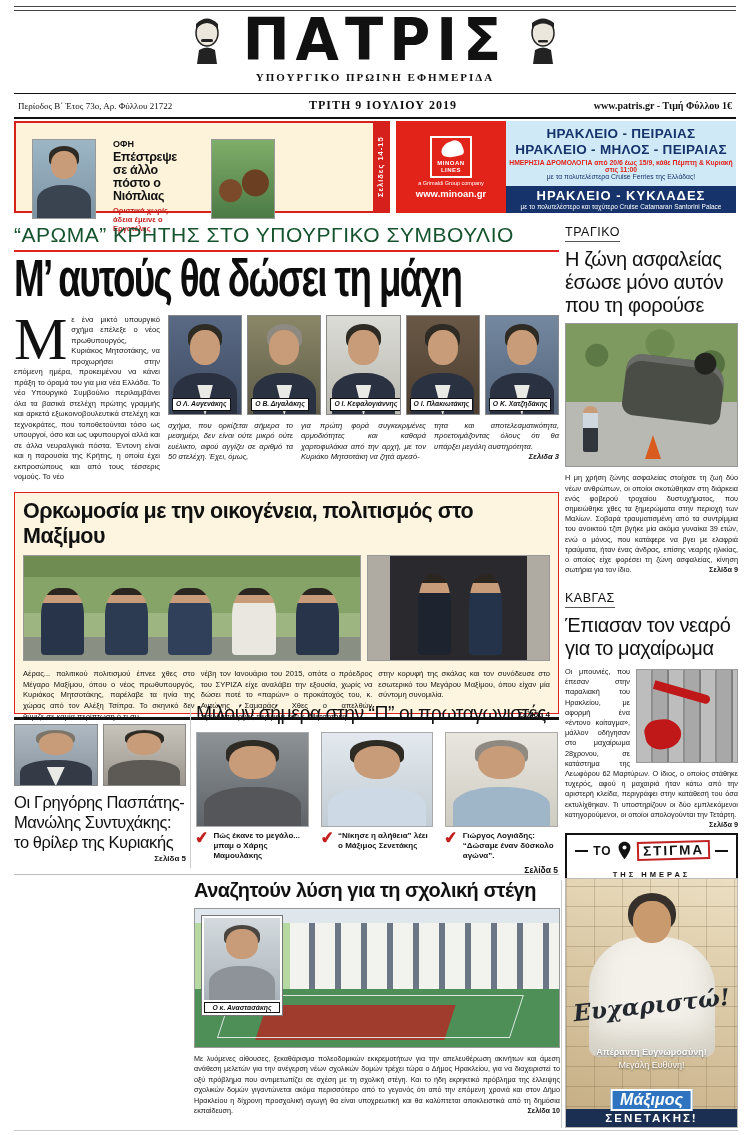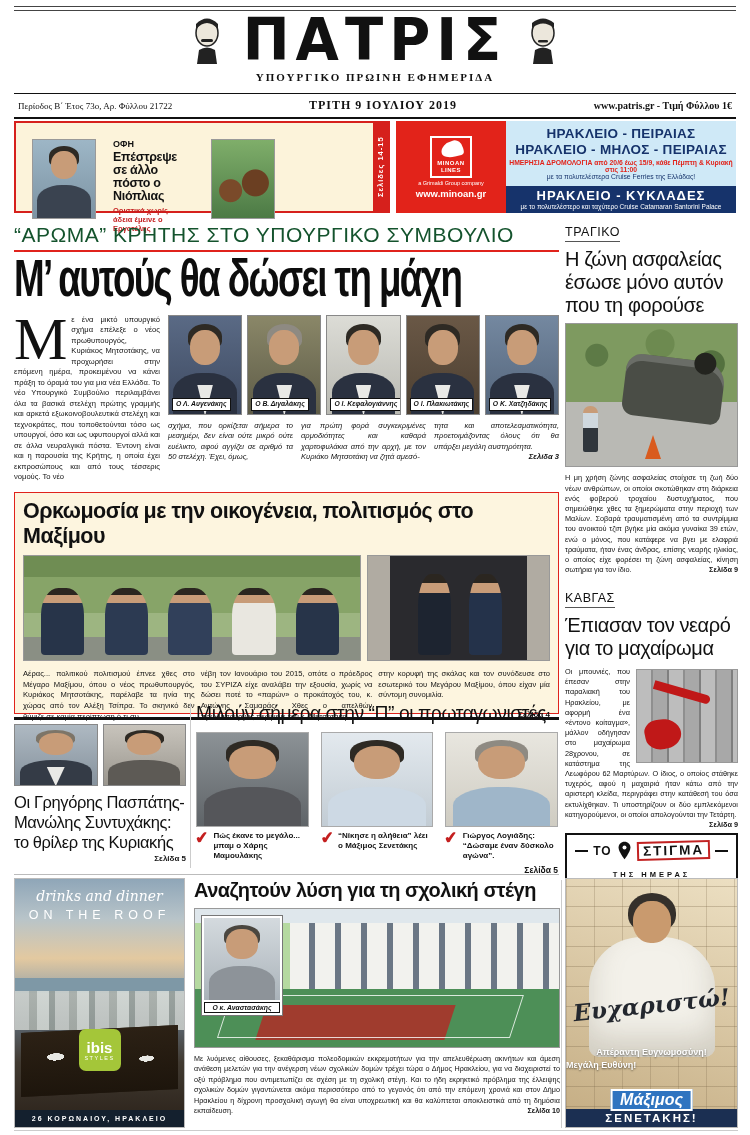--- a/index.html
+++ b/index.html
@@ -176,21 +176,21 @@
     background:repeating-linear-gradient(0deg,rgba(120,100,70,.30) 0 1px,transparent 1px 20px),
                repeating-linear-gradient(90deg,rgba(120,100,70,.25) 0 1px,transparent 1px 28px),
                linear-gradient(200deg,#ecdfc2,#c4ac82);}
   .sen-hair{position:absolute;top:14px;left:50%;transform:translateX(-50%);width:48px;height:40px;background:#35302b;border-radius:50% 50% 44% 44%;}
   .sen-face{position:absolute;top:22px;left:50%;transform:translateX(-50%);width:38px;height:42px;background:#c99a6e;border-radius:46%;}
   .sen-shirt{position:absolute;top:58px;left:50%;transform:translateX(-50%);width:126px;height:120px;background:#f3f1ea;border-radius:42% 42% 10px 10px;
              box-shadow:inset 0 -20px 30px rgba(150,140,120,.35);}
   .sen-script{position:absolute;top:112px;left:0;right:0;text-align:center;font-family:"DejaVu Serif",serif;font-style:italic;font-weight:bold;
               color:#23272e;font-size:23px;transform:rotate(-6deg);}
   .sen-l1{position:absolute;top:168px;width:100%;text-align:center;color:#fff;font-weight:bold;font-size:9px;text-shadow:0 1px 2px rgba(0,0,0,.55);}
-  .sen-l2{position:absolute;top:181px;width:100%;color:#fff;font-weight:bold;font-size:9px;text-shadow:0 1px 2px rgba(0,0,0,.55);}
+  .sen-l2{position:absolute;top:181px;width:100%;text-align:center;color:#fff;font-weight:normal;font-size:9px;text-shadow:0 1px 2px rgba(0,0,0,.55);}
   .sen-name{position:absolute;bottom:16px;left:50%;transform:translateX(-50%);background:#2f74c0;border:2px solid #fff;color:#fff;
             font-style:italic;font-weight:900;font-size:16px;padding:0 8px;white-space:nowrap;z-index:2;}
   .sen-band{position:absolute;bottom:0;left:0;right:0;background:#1b2f52;color:#fff;text-align:center;font-weight:bold;font-size:11.5px;letter-spacing:2px;padding:3px 0;}
   .bottom-rule{position:absolute;top:1130px;left:14px;width:724px;border-top:1px solid #ccc;}
 </style>
 </head>
 <body>
 
 <div class="page">
 
@@ -458,32 +458,20 @@
           </div>
       </div>
     </div>
     <div class="miloun-ref">Σελίδα 5</div>
   </section>
 
   <div class="mid-rule"></div>
   <div class="v-rule1"></div>
   <div class="v-rule2"></div>
 
-  <section class="ibis">
-    <div class="ibis-sea"></div>
-    <div class="ibis-city"></div>
-    <div class="ibis-table"></div>
-    <div class="ibis-script">drinks and dinner</div>
-    <div class="ibis-title">ON THE ROOF</div>
-    <div class="ibis-logo">
-      <span class="l1">ibis</span>
-      <span class="l2">STYLES</span>
-    </div>
-    <div class="ibis-addr">26 ΚΟΡΩΝΑΙΟΥ, ΗΡΑΚΛΕΙΟ</div>
-  </section>
 
   <section class="school">
     <div class="school-head">Αναζητούν λύση για τη σχολική στέγη</div>
     <div class="school-photo">
       <div class="sp-build"></div>
       <div class="sp-court"></div>
       <div class="sp-inset">
         <div class="ph" style="background:linear-gradient(180deg,#d4dade,#aab3ba);--hair:#4a463f;--suit:#8d9399;">
             <i class="p-hair"></i>
             <i class="p-face"></i>

